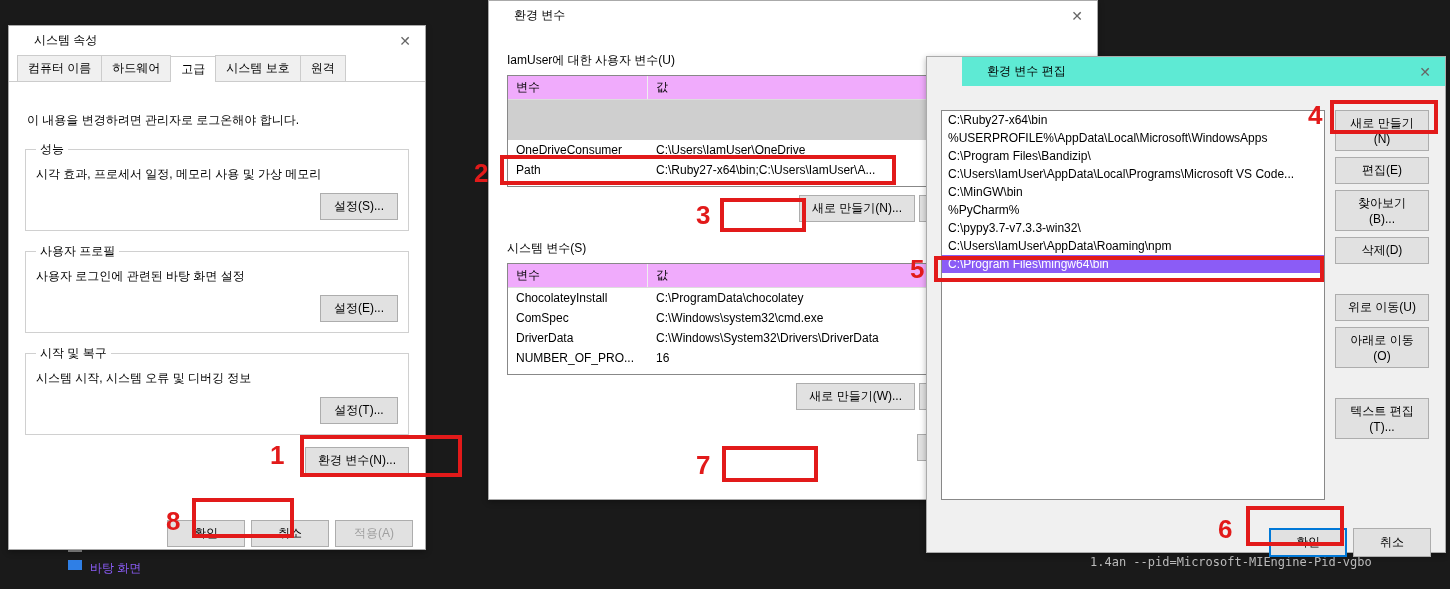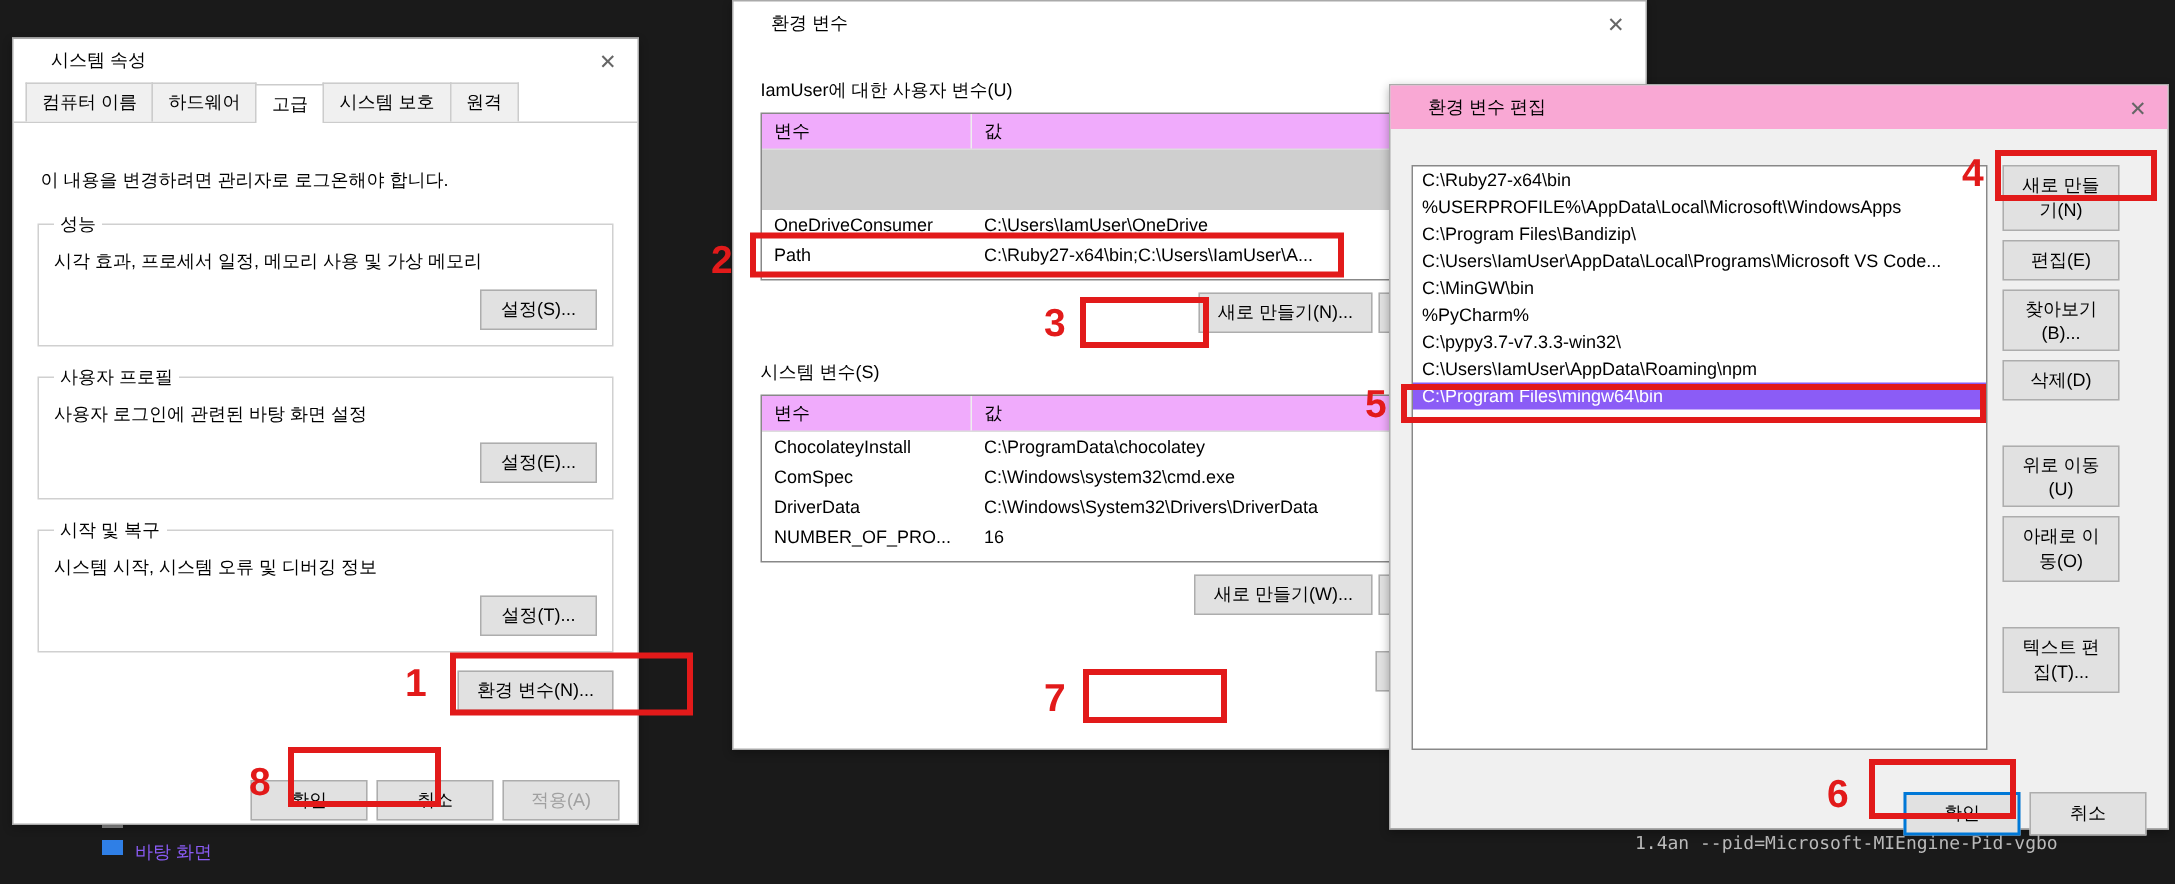--- a/index.html
+++ b/index.html
@@ -101,21 +101,21 @@
   #dlg3 .pathbox {
     flex: 1;
     background:#fff;
     border:1px solid #888;
     height: 390px;
     overflow-y: auto;
   }
   #dlg3 .pathitem { padding: 2px 6px; white-space: nowrap; overflow: hidden; text-overflow: ellipsis; }
   #dlg3 .pathitem.sel { background:#8b5cf6; color:#fff; }
   #dlg3 .sidebtns { display:flex; flex-direction:column; gap:6px; width: 96px; }
-  #dlg3 .sidebtns .btn { width:78px; }
+  #dlg3 .sidebtns .btn { width:94px; }
   #dlg3 .sidebtns .gap { height: 18px; }
   #dlg3 .okrow { display:flex; justify-content:flex-end; gap:6px; padding: 4px 14px 10px; }
   .btn.primary { border: 2px solid #0078d7; }
 
   
   .anno-box { position:absolute; border:4px solid #e21a1a; z-index: 50; pointer-events:none; }
   .anno-num { position:absolute; color:#e21a1a; font-weight:bold; font-size:26px; z-index:51; pointer-events:none; font-family: Arial, sans-serif; }
 
   
   .term { position:absolute; left:1090px; top:555px; color:#bbb; font-family: Consolas, monospace; font-size:12px; white-space: nowrap; }
@@ -252,21 +252,21 @@
     </div>
 
     <div class="okrow">
       <button class="btn">확인</button>
       <button class="btn">취소</button>
     </div>
   </div>
 </div>
 
 <div id="dlg3" class="window">
-  <div class="titlebar" style="background:#f9a8d4;">
+  <div class="titlebar" style="background:#5eead4;margin-left:35px;">
     <span>환경 변수 편집</span>
     <span class="close-x">✕</span>
   </div>
   <div class="body">
     <div class="pathbox">
       <div class="pathitem">C:\Ruby27-x64\bin</div>
       <div class="pathitem">%USERPROFILE%\AppData\Local\Microsoft\WindowsApps</div>
       <div class="pathitem">C:\Program Files\Bandizip\</div>
       <div class="pathitem">C:\Users\IamUser\AppData\Local\Programs\Microsoft VS Code...</div>
       <div class="pathitem">C:\MinGW\bin</div>

